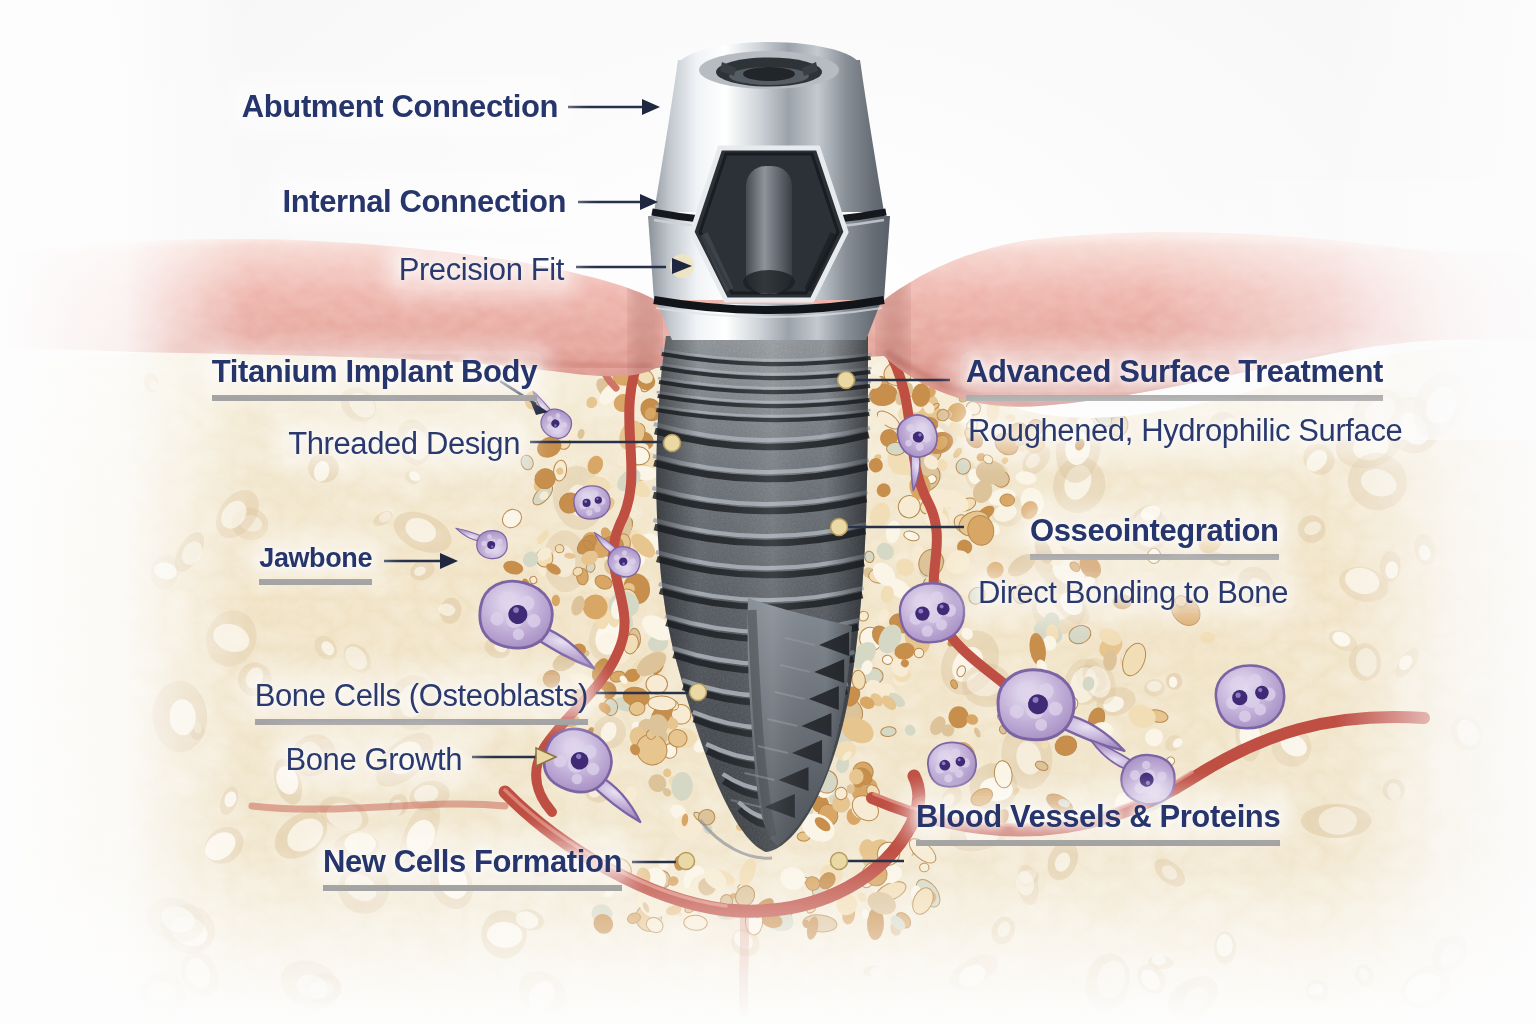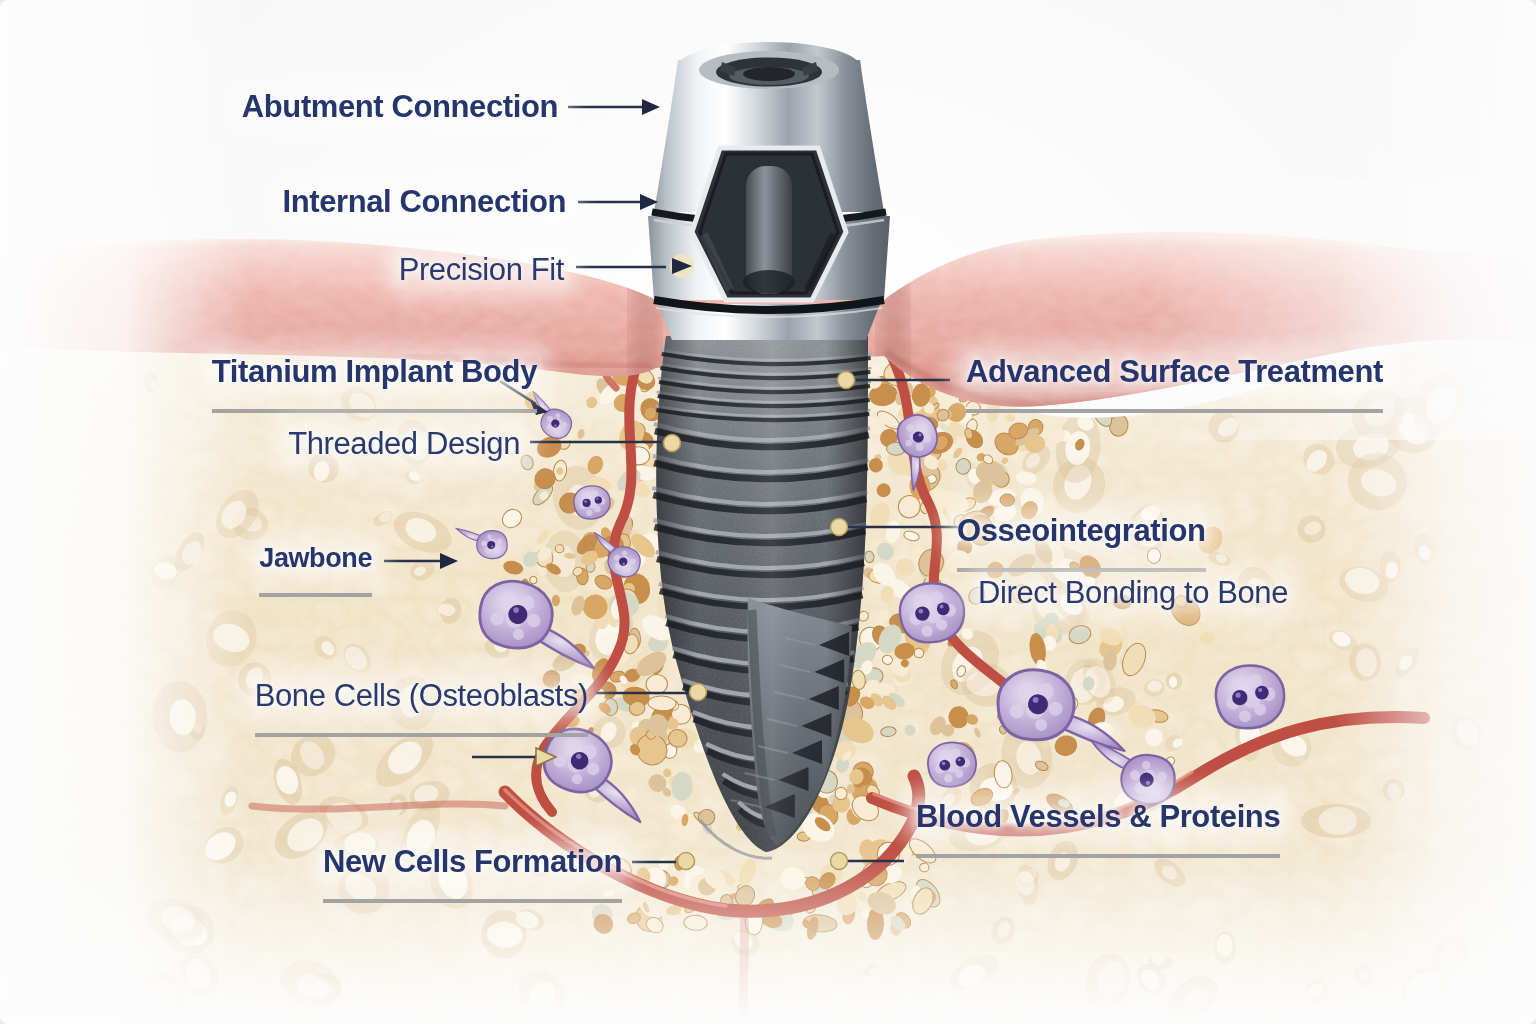--- a/index.html
+++ b/index.html
@@ -1,26 +1,26 @@
 <!DOCTYPE html>
 <html><head>
 <meta charset="utf-8">
 <style>
   html,body{margin:0;padding:0;background:#e9eaec;}
   .stage{position:relative;width:1536px;height:1024px;overflow:hidden;
-         background:#f2f2f3;font-family:"Liberation Sans","DejaVu Sans",sans-serif;border-radius:9px;}
+         background:#f2f2f3;font-family:"Liberation Sans","DejaVu Sans",sans-serif;}
   svg.scene{position:absolute;left:0;top:0;}
   .co{position:absolute;color:#2a3a6e;font-size:31px;font-weight:400;letter-spacing:-0.4px;
       line-height:1.2;white-space:nowrap;padding:2px 6px;border-radius:12px;
       background:rgba(255,255,255,0.38);box-shadow:0 0 18px 10px rgba(255,255,255,0.38);
       text-shadow:0 0 7px rgba(255,255,255,.95),0 0 14px rgba(255,255,255,.85),0 0 22px rgba(255,255,255,.7);}
   .co.bold{font-weight:700;font-size:31px;color:#26356b;}
   .co.big{font-size:27px;}
   .co.r{text-align:right;}
-  .co.ul span{border-bottom:4px solid #a3a3a3;padding-bottom:20px;}
+  .co.ul span{border-bottom:6px solid #a3a3a3;padding-bottom:6px;}
 </style>
 </head>
 <body>
 
 <div class="stage">
 
 <svg class="scene" width="1536" height="1024" viewBox="0 0 1536 1024">
   <defs>
     <radialGradient id="bgR" cx="0.52" cy="0.32" r="0.85">
       <stop offset="0" stop-color="#ffffff"></stop>
@@ -1166,19 +1166,21 @@
   </g>
 </svg>
 
   <div class="co bold r" style="right:972px;top:86px;"><span>Abutment Connection</span></div>
   <div class="co bold r" style="right:964px;top:181px;"><span>Internal Connection</span></div>
   <div class="co r" style="right:966px;top:249px;"><span>Precision Fit</span></div>
   <div class="co bold ul r" style="right:993px;top:351px;"><span>Titanium Implant Body</span></div>
   <div class="co r" style="right:1010px;top:423px;"><span>Threaded Design</span></div>
   <div class="co bold ul big r" style="right:1158px;top:540px;"><span>Jawbone</span></div>
   <div class="co ul r" style="right:942px;top:675px;"><span>Bone Cells (Osteoblasts)</span></div>
+  <div class="co r" style="right:1068px;top:739px;"><span>Bone Growth</span></div>
   <div class="co bold ul r" style="right:908px;top:841px;"><span>New Cells Formation</span></div>
 
   <div class="co bold ul" style="left:960px;top:351px;"><span>Advanced Surface Treatment</span></div>
-  <div class="co bold ul" style="left:951px;top:510px;text-align:center;"><span>Osseointegration</span></div>
+  <div class="co" style="left:962px;top:410px;"><span>Roughened, Hydrophilic Surface</span></div>
+  <div class="co bold ul" style="left:1024px;top:510px;text-align:center;"><span>Osseointegration</span></div>
   <div class="co" style="left:972px;top:572px;"><span>Direct Bonding to Bone</span></div>
   <div class="co bold ul" style="left:910px;top:796px;"><span>Blood Vessels &amp; Proteins</span></div>
 </div>
 
 </body></html>

